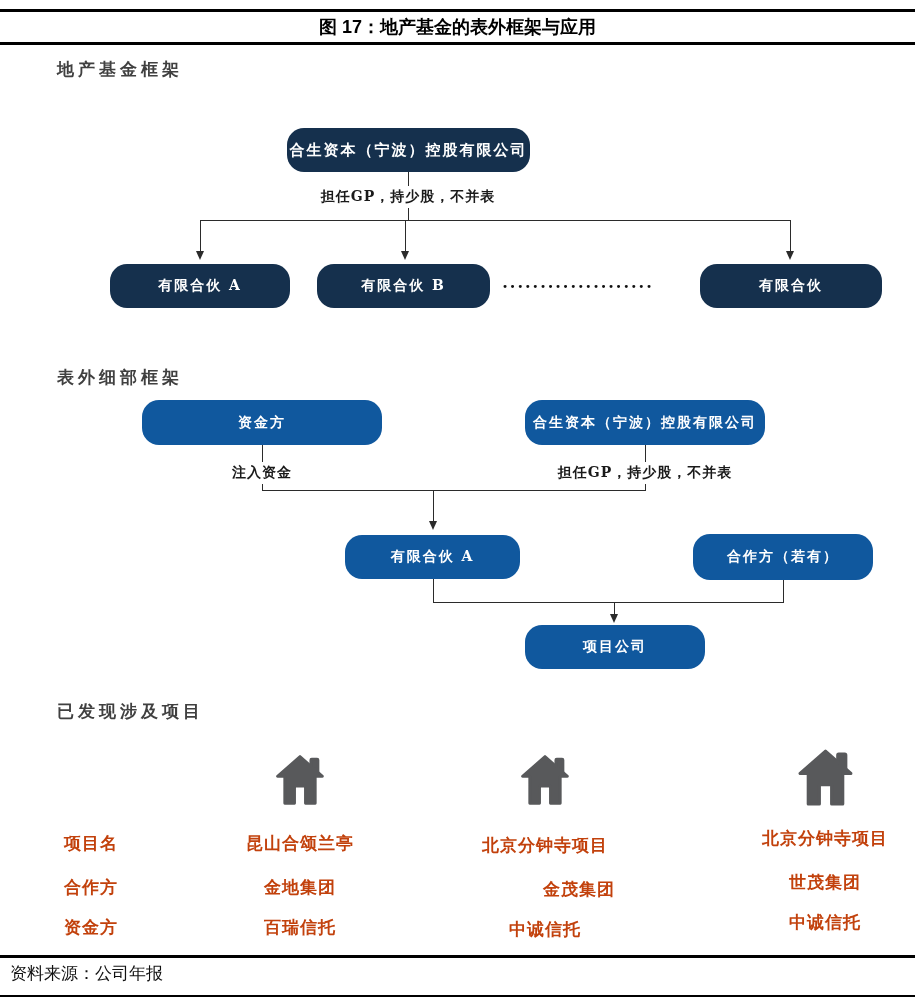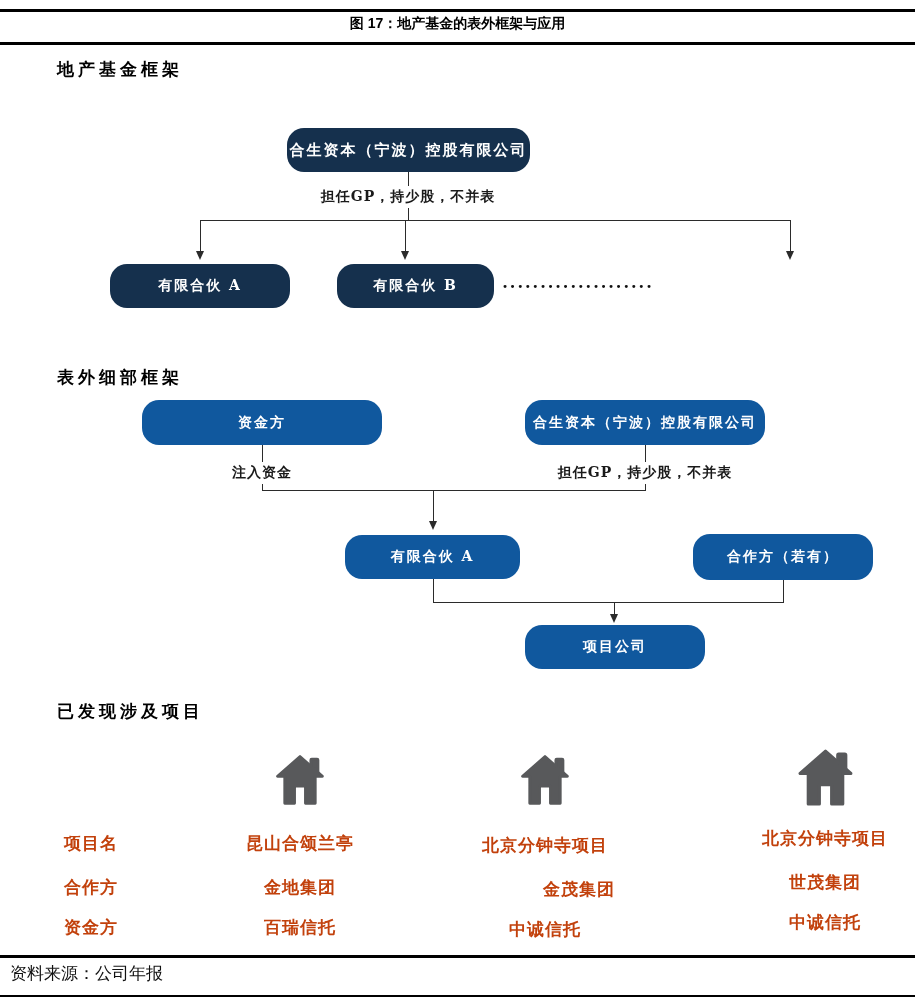--- a/index.html
+++ b/index.html
@@ -9,25 +9,25 @@
     --house:#58595b;
   }
   html,body{margin:0;padding:0;background:#fff;}
   .page{
     position:relative;width:915px;height:1005px;background:#fff;overflow:hidden;
     font-family:"DejaVu Serif",serif;color:#1a1a1a;
   }
   .rule{position:absolute;left:0;width:915px;background:#000;}
   .fig-title{
     position:absolute;left:0;top:15px;width:915px;text-align:center;
-    font-family:"Liberation Sans",sans-serif;font-weight:bold;font-size:14px;color:#000;
+    font-family:"Liberation Sans",sans-serif;font-weight:bold;font-size:18px;color:#000;
   }
   .sec-label{
     position:absolute;left:57px;font-size:17px;font-weight:bold;
-    letter-spacing:4px;color:#000000;white-space:nowrap;
+    letter-spacing:4px;color:#404040;white-space:nowrap;
   }
   .box{
     position:absolute;border-radius:17px;color:#fff;font-weight:bold;
     display:flex;align-items:center;justify-content:center;
     letter-spacing:2px;font-size:14px;white-space:nowrap;z-index:3;
   }
   .box.dark{background:var(--dark-navy);}
   .box.blue{background:var(--medium-blue);}
   .vline{position:absolute;width:1px;background:var(--line);z-index:1;}
   .hline{position:absolute;height:1px;background:var(--line);z-index:1;}
@@ -74,22 +74,23 @@
   <div class="hline" style="left:200px;top:220px;width:591px;"></div>
 
   <div class="vline" style="left:200px;top:220px;height:32px;"></div>
   <div class="arrowhead" style="left:196px;top:251px;"></div>
   <div class="vline" style="left:405px;top:220px;height:32px;"></div>
   <div class="arrowhead" style="left:401px;top:251px;"></div>
   <div class="vline" style="left:790px;top:220px;height:32px;"></div>
   <div class="arrowhead" style="left:786px;top:251px;"></div>
 
   <div class="box dark" style="left:110px;top:264px;width:180px;height:44px;">有限合伙 A</div>
-  <div class="box dark" style="left:317px;top:264px;width:157px;height:44px;margin-left:20px;">有限合伙 B</div>
+  <div class="box dark" style="left:317px;top:264px;width:173px;height:44px;">有限合伙 B</div>
   <div class="dots" style="left:498px;top:272px;width:160px;">····················</div>
+  <div class="box dark" style="left:700px;top:264px;width:182px;height:44px;">有限合伙</div>
 
   <div class="sec-label" style="top:366px;">表外细部框架</div>
 
   <div class="box blue" style="left:142px;top:400px;width:240px;height:45px;">资金方</div>
   <div class="box blue" style="left:525px;top:400px;width:240px;height:45px;">合生资本（宁波）控股有限公司</div>
 
   <div class="vline" style="left:262px;top:445px;height:45px;"></div>
   <div class="vline" style="left:645px;top:445px;height:45px;"></div>
 
   <div class="edge-label" style="left:182px;top:462px;width:160px;">注入资金</div>

